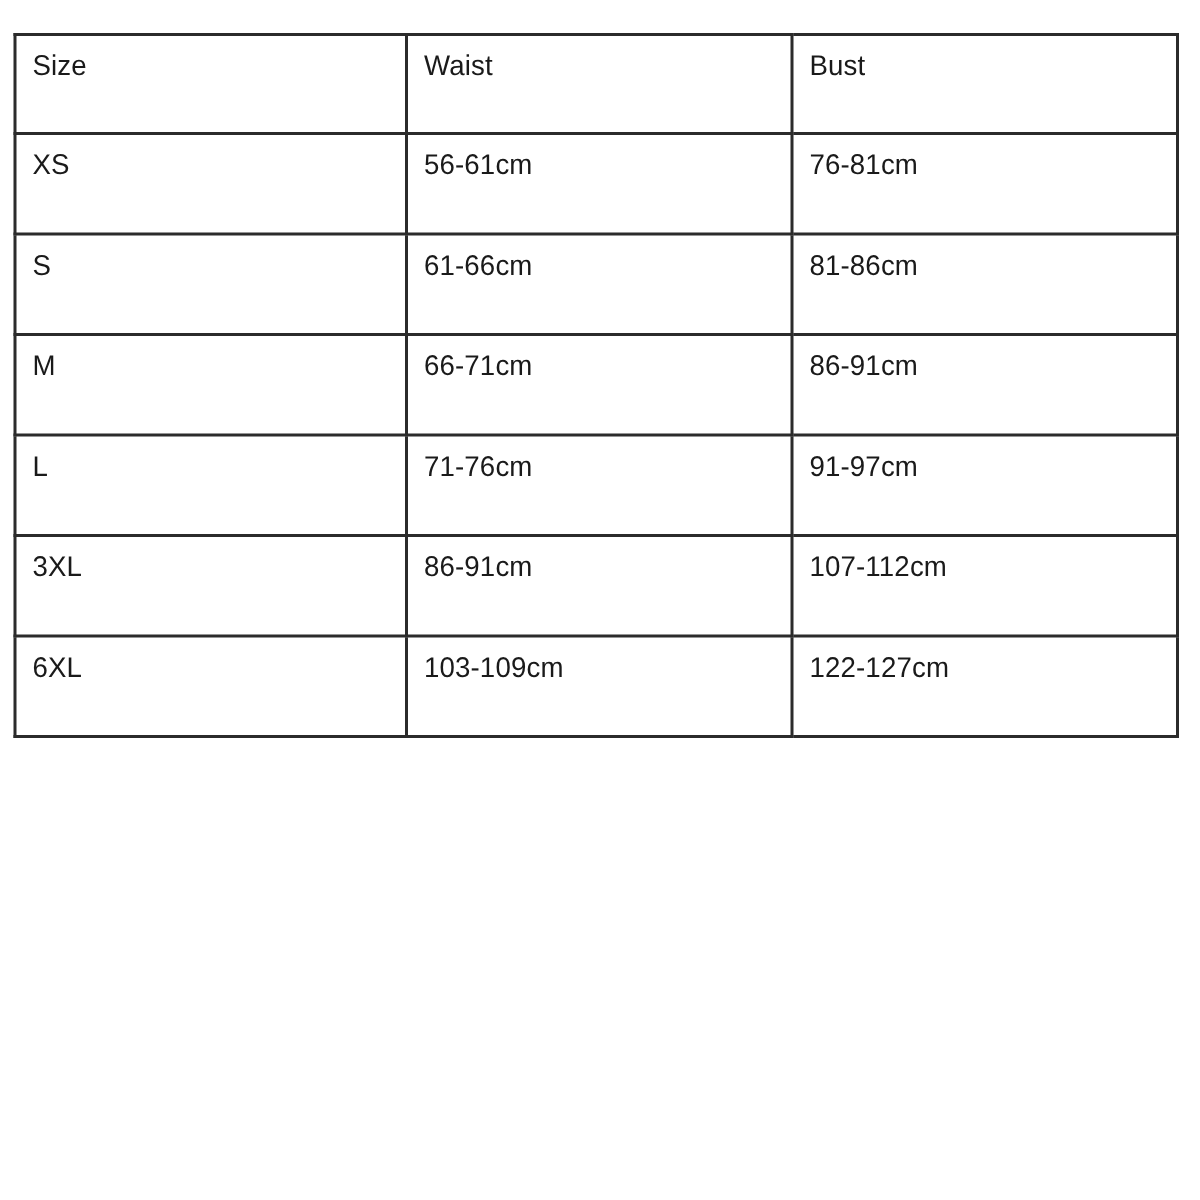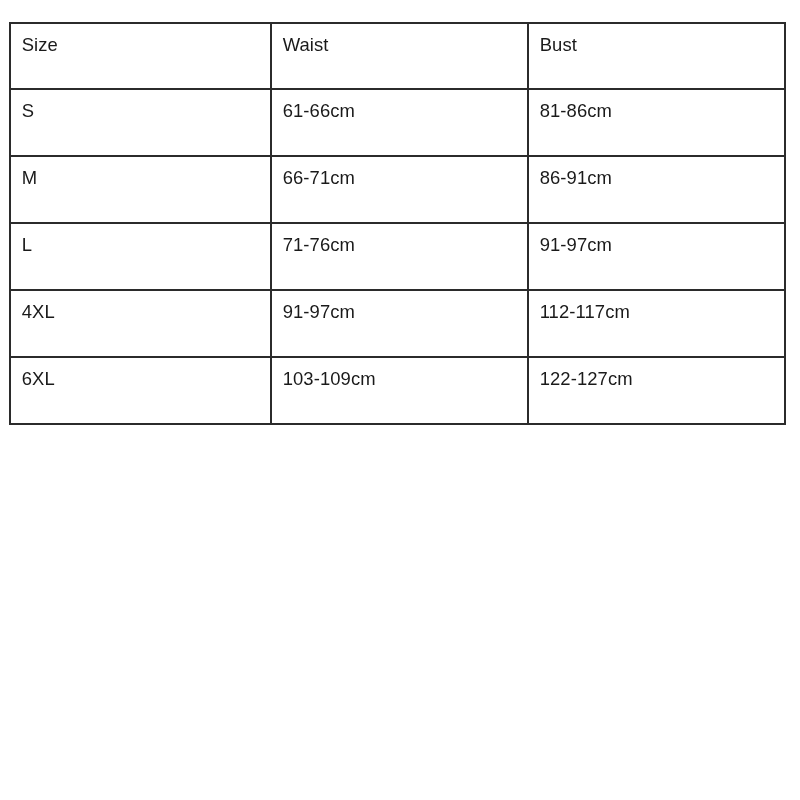--- a/index.html
+++ b/index.html
@@ -76,38 +76,43 @@
     </colgroup>
     <thead>
       <tr>
         <th>Size</th>
         <th>Waist</th>
         <th>Bust</th>
       </tr>
     </thead>
     <tbody>
       <tr>
+        <td>XS</td>
+        <td>56-61cm</td>
+        <td>76-81cm</td>
+      </tr>
+      <tr>
         <td>S</td>
         <td>61-66cm</td>
         <td>81-86cm</td>
       </tr>
       <tr>
         <td>M</td>
         <td>66-71cm</td>
         <td>86-91cm</td>
       </tr>
       <tr>
         <td>L</td>
         <td>71-76cm</td>
         <td>91-97cm</td>
       </tr>
       <tr>
-        <td>4XL</td>
-        <td>91-97cm</td>
-        <td>112-117cm</td>
+        <td>3XL</td>
+        <td>86-91cm</td>
+        <td>107-112cm</td>
       </tr>
       <tr>
         <td>6XL</td>
         <td>103-109cm</td>
         <td>122-127cm</td>
       </tr>
     </tbody>
   </table>
 
 </div>

